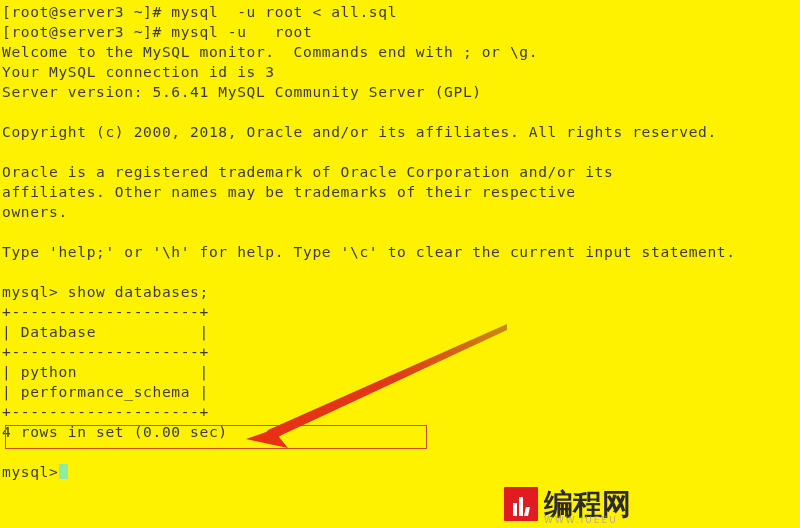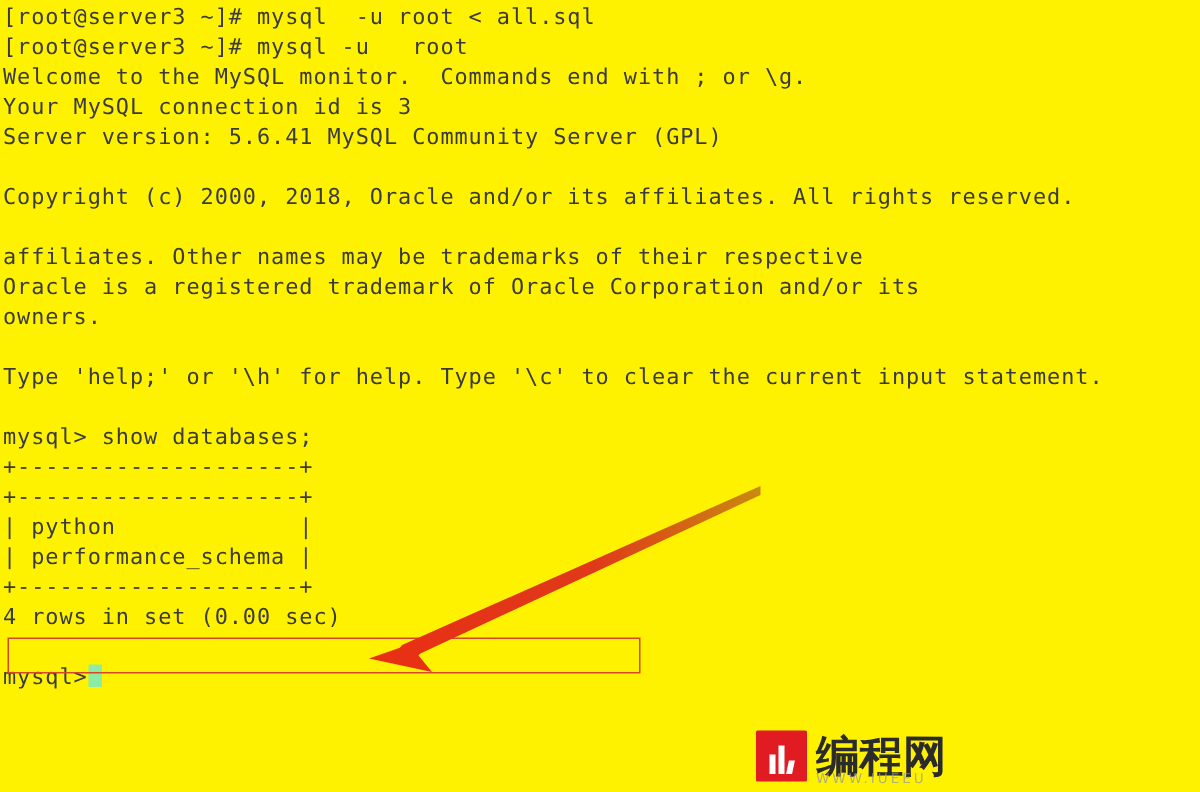--- a/index.html
+++ b/index.html
@@ -143,28 +143,29 @@
 
   <div class="term-lines">
     <div class="line">[root@server3 ~]# mysql  -u root &lt; all.sql</div>
     <div class="line">[root@server3 ~]# mysql -u   root</div>
     <div class="line">Welcome to the MySQL monitor.  Commands end with ; or \g.</div>
     <div class="line">Your MySQL connection id is 3</div>
     <div class="line">Server version: 5.6.41 MySQL Community Server (GPL)</div>
     <div class="line blank"></div>
     <div class="line">Copyright (c) 2000, 2018, Oracle and/or its affiliates. All rights reserved.</div>
     <div class="line blank"></div>
+    <div class="line">Oracle is a registered trademark of Oracle Corporation and/or its</div>
     <div class="line">affiliates. Other names may be trademarks of their respective</div>
-    <div class="line">Oracle is a registered trademark of Oracle Corporation and/or its</div>
     <div class="line">owners.</div>
     <div class="line blank"></div>
     <div class="line">Type 'help;' or '\h' for help. Type '\c' to clear the current input statement.</div>
     <div class="line blank"></div>
     <div class="line">mysql&gt; show databases;</div>
     <div class="line">+--------------------+</div>
+    <div class="line">| Database           |</div>
     <div class="line">+--------------------+</div>
     <div class="line">| python             |</div>
     <div class="line">| performance_schema |</div>
     <div class="line">+--------------------+</div>
     <div class="line">4 rows in set (0.00 sec)</div>
     <div class="line blank"></div>
     <div class="line prompt-line"><span>mysql&gt;</span><span class="caret"></span></div>
   </div>
 
   <div id="annotation-layer">

